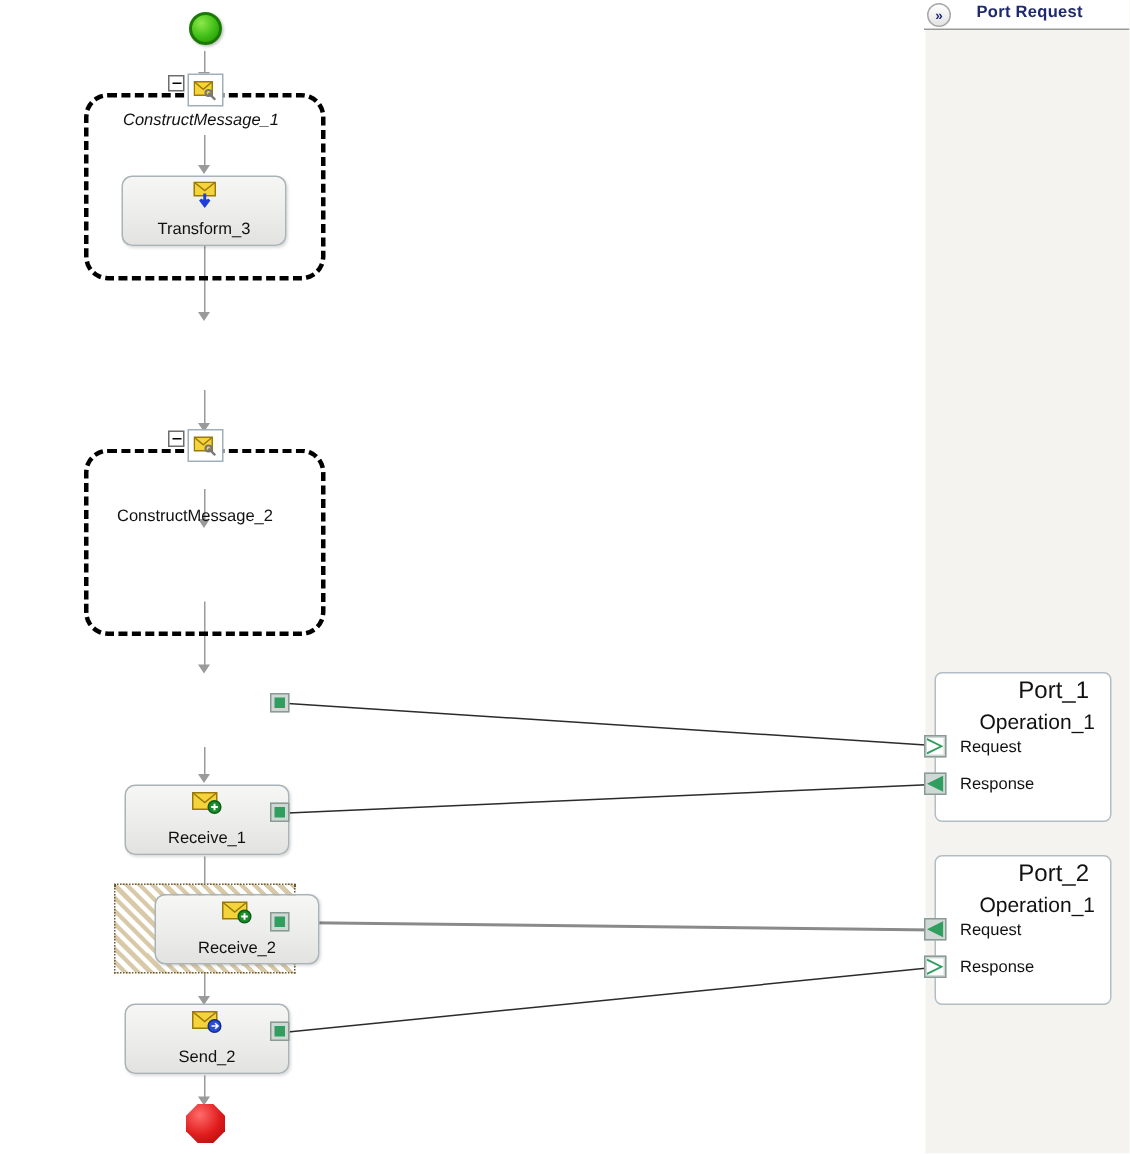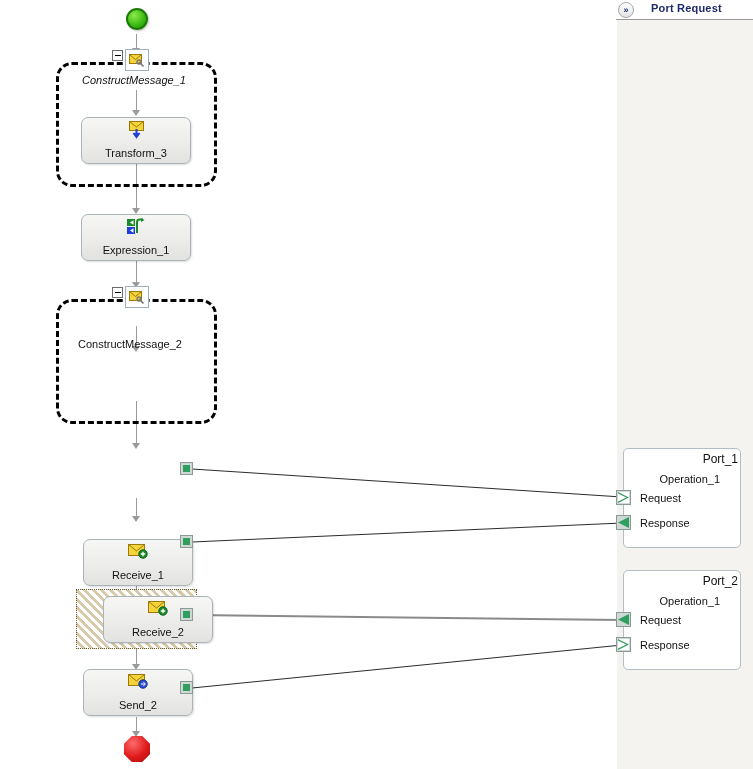--- a/index.html
+++ b/index.html
@@ -34,25 +34,25 @@
     letter-spacing:.2px;
   }
 
   
   .port-box{
     position:absolute;width:118px;
     background:#ffffff;border:1px solid #b2bec4;border-radius:5px;
     box-sizing:border-box;
   }
   .port-name{
-    position:absolute;right:2px;font-size:12px;color:#111111;
+    position:absolute;right:14px;font-size:16px;color:#111111;
     white-space:nowrap;
   }
   .op-name{
-    position:absolute;right:20px;font-size:11px;color:#111111;
+    position:absolute;right:10px;font-size:14px;color:#111111;
     white-space:nowrap;
     text-align:right;
   }
   .port-line-label{
     position:absolute;font-size:11px;color:#111111;white-space:nowrap;
   }
   
   .conn-sq{
     position:absolute;width:13px;height:13px;
     background:#cfd8d4;border:1px solid #8a9a94;box-sizing:border-box;
@@ -213,54 +213,41 @@
     <span class="shape-icon">
       <svg width="22" height="18" viewBox="0 0 22 18">
         <rect x="4.5" y="0.5" width="14" height="9" fill="#f5d33a" stroke="#9a7a08"></rect>
         <path d="M4.5 0.5 L11.5 6 L18.5 0.5" fill="none" stroke="#9a7a08"></path>
         <path d="M11.5 8 v5 M8.5 12 l3 4 l3 -4" fill="#1f3fd8" stroke="#1f3fd8" stroke-width="2"></path>
       </svg>
     </span>
     <span class="shape-label">Transform_3</span>
   </div>
 
-  <div class="shape" style="left:81px;top:214px;">
-    <span class="shape-icon">
-      <svg width="22" height="18" viewBox="0 0 22 18">
-        <rect x="2" y="1" width="8" height="7" fill="#1a8b2a"></rect>
-        <path d="M8.5 2.2 L5 4.5 L8.5 6.8 Z" fill="#ffffff"></path>
-        <rect x="2" y="9" width="8" height="7" fill="#1f3fd8"></rect>
-        <path d="M8.5 10.2 L5 12.5 L8.5 14.8 Z" fill="#ffffff"></path>
-        <path d="M12 15 L12 4 q0-2.4 3-2.4 h3" fill="none" stroke="#1a8b2a" stroke-width="2"></path>
-        <path d="M16 0 l3.5 2 l-3.5 2 z" fill="#1a8b2a"></path>
-      </svg>
-    </span>
-    <span class="shape-label">Expression_1</span>
-  </div>
 
   <div class="scope" style="left:56px;top:299px;width:161px;height:125px;"></div>
   <div class="collapse-box" style="left:112px;top:287px;">
       <i></i>
     </div>
   <div class="construct-tile" style="left:125px;top:286px;">
     <svg width="17" height="15" viewBox="0 0 17 15">
       <rect x="0.5" y="1.5" width="12" height="9" fill="#f5d33a" stroke="#9a7a08"></rect>
       <path d="M0.5 1.5 L6.5 6.5 L12.5 1.5" fill="none" stroke="#9a7a08"></path>
       <path d="M10 9 l4.5 4.5" stroke="#777" stroke-width="1.6" fill="none"></path>
       <circle cx="10" cy="9" r="2" fill="none" stroke="#777" stroke-width="1.4"></circle>
     </svg>
   </div>
   <div class="scope-label" style="left:78px;top:311px;margin-top:27px;">ConstructMessage_2</div>
 
 
   <div class="conn-sq" style="left:180px;top:462px;">
       <i></i>
     </div>
 
-  <div class="shape" style="left:83px;top:539px;">
+  <div class="shape" style="left:83px;top:523px;">
     <span class="shape-icon">
       <svg width="24" height="18" viewBox="0 0 24 18">
         <rect x="1.5" y="1.5" width="16" height="11" fill="#f5d33a" stroke="#9a7a08"></rect>
         <path d="M1.5 1.5 L9.5 8 L17.5 1.5" fill="none" stroke="#9a7a08"></path>
         <circle cx="16" cy="11" r="4.2" fill="#1a8b2a" stroke="#0d5c18"></circle>
         <path d="M16 8.8 v4.4 M13.8 11 h4.4" stroke="#ffffff" stroke-width="1.3"></path>
       </svg>
     </span>
     <span class="shape-label">Receive_1</span>
   </div>

